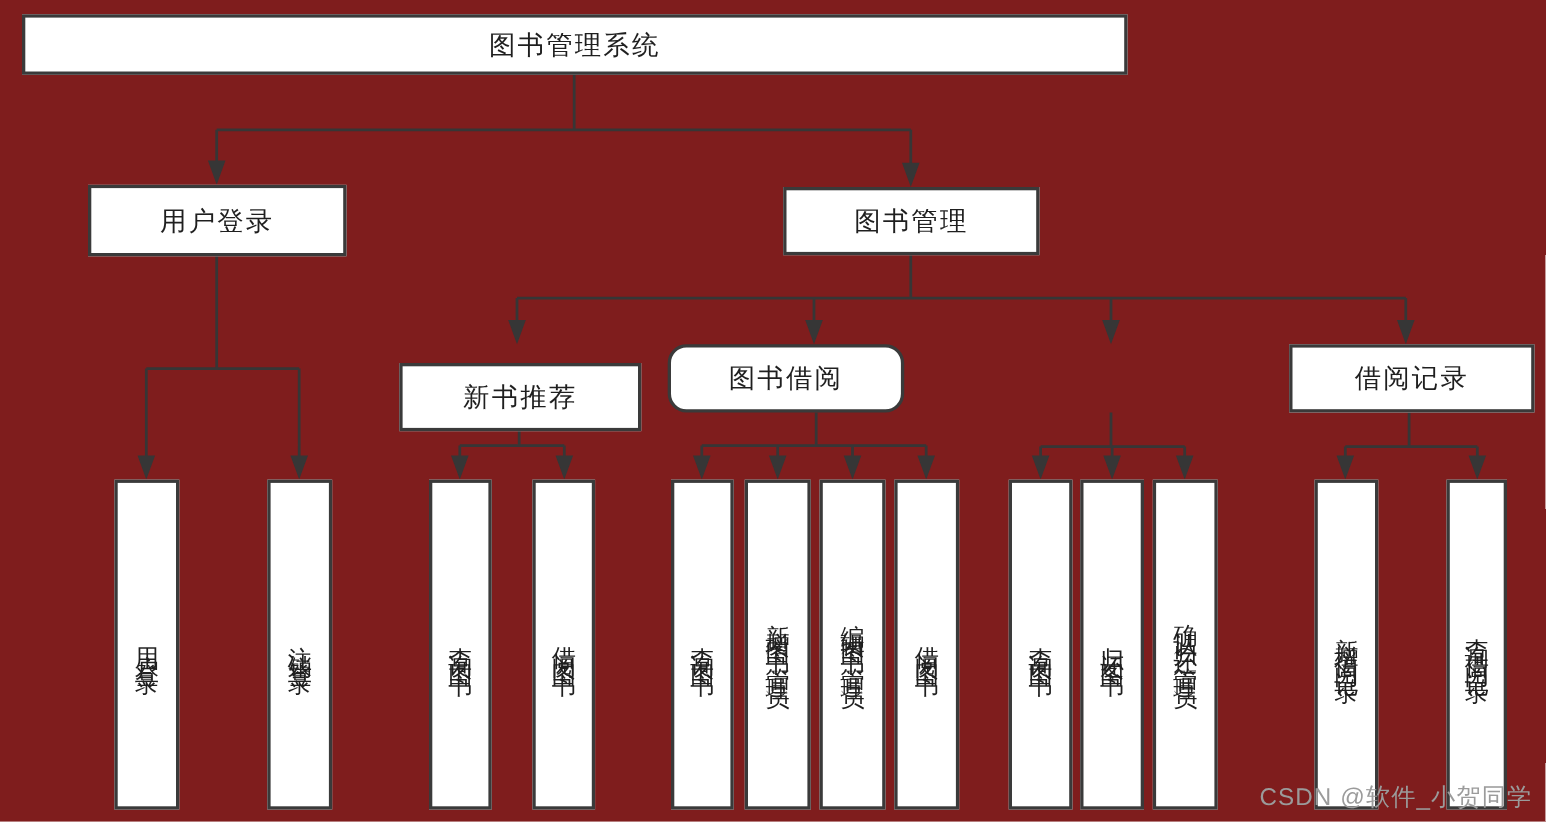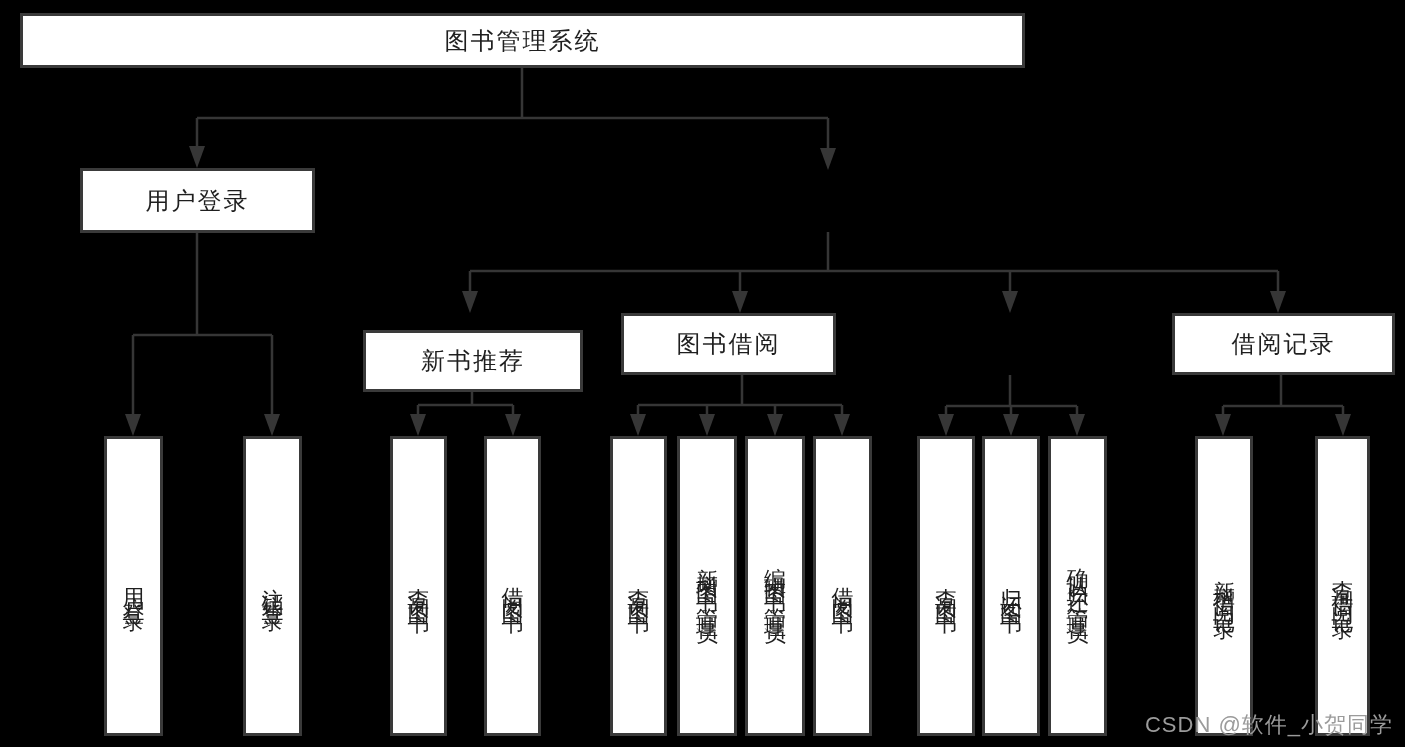--- a/index.html
+++ b/index.html
@@ -1,19 +1,19 @@
 <!DOCTYPE html>
 <html><head>
 <meta charset="utf-8">
 <style>
   html,body { margin:0; padding:0; background:#ffffff; }
   .canvas {
     position:relative;
     width:1405px; height:747px;
-    background:#000000;
+    background:#7f1d1d;
     font-family:"Liberation Sans", sans-serif;
     overflow:hidden;
   }
   .connectors {
     position:absolute; left:0; top:0; width:1405px; height:747px;
     pointer-events:none;
   }
   .node {
     position:absolute;
     box-sizing:border-box;
@@ -82,23 +82,24 @@
       <polygon points="1003,414 1019,414 1011,436"></polygon>
       <polygon points="1069,414 1085,414 1077,436"></polygon>
       <polygon points="1215,414 1231,414 1223,436"></polygon>
       <polygon points="1335,414 1351,414 1343,436"></polygon>
     </g>
   </svg>
 
   <div class="node" style="left:20px; top:13px; width:1005px; height:55px;">图书管理系统</div>
 
   <div class="node" style="left:80px; top:168px; width:235px; height:65px;">用户登录</div>
+  <div class="node" style="left:712px; top:170px; width:233px; height:62px;">图书管理</div>
 
   <div class="node" style="left:363px; top:330px; width:220px; height:62px;">新书推荐</div>
-  <div class="node" style="left:621px; top:313px; width:215px; height:62px;">图书借阅</div>
+  <div class="node" style="left:607px; top:313px; width:215px; height:62px;border-radius:17px;">图书借阅</div>
   <div class="node" style="left:1172px; top:313px; width:223px; height:62px;">借阅记录</div>
 
   <div class="leaf" style="left:104px; top:436px; width:59px; height:300px;">
     <span class="vtext">用户登录</span>
   </div>
   <div class="leaf" style="left:243px; top:436px; width:59px; height:300px;">
     <span class="vtext">注销登录</span>
   </div>
 
   <div class="leaf" style="left:390px; top:436px; width:57px; height:300px;">

